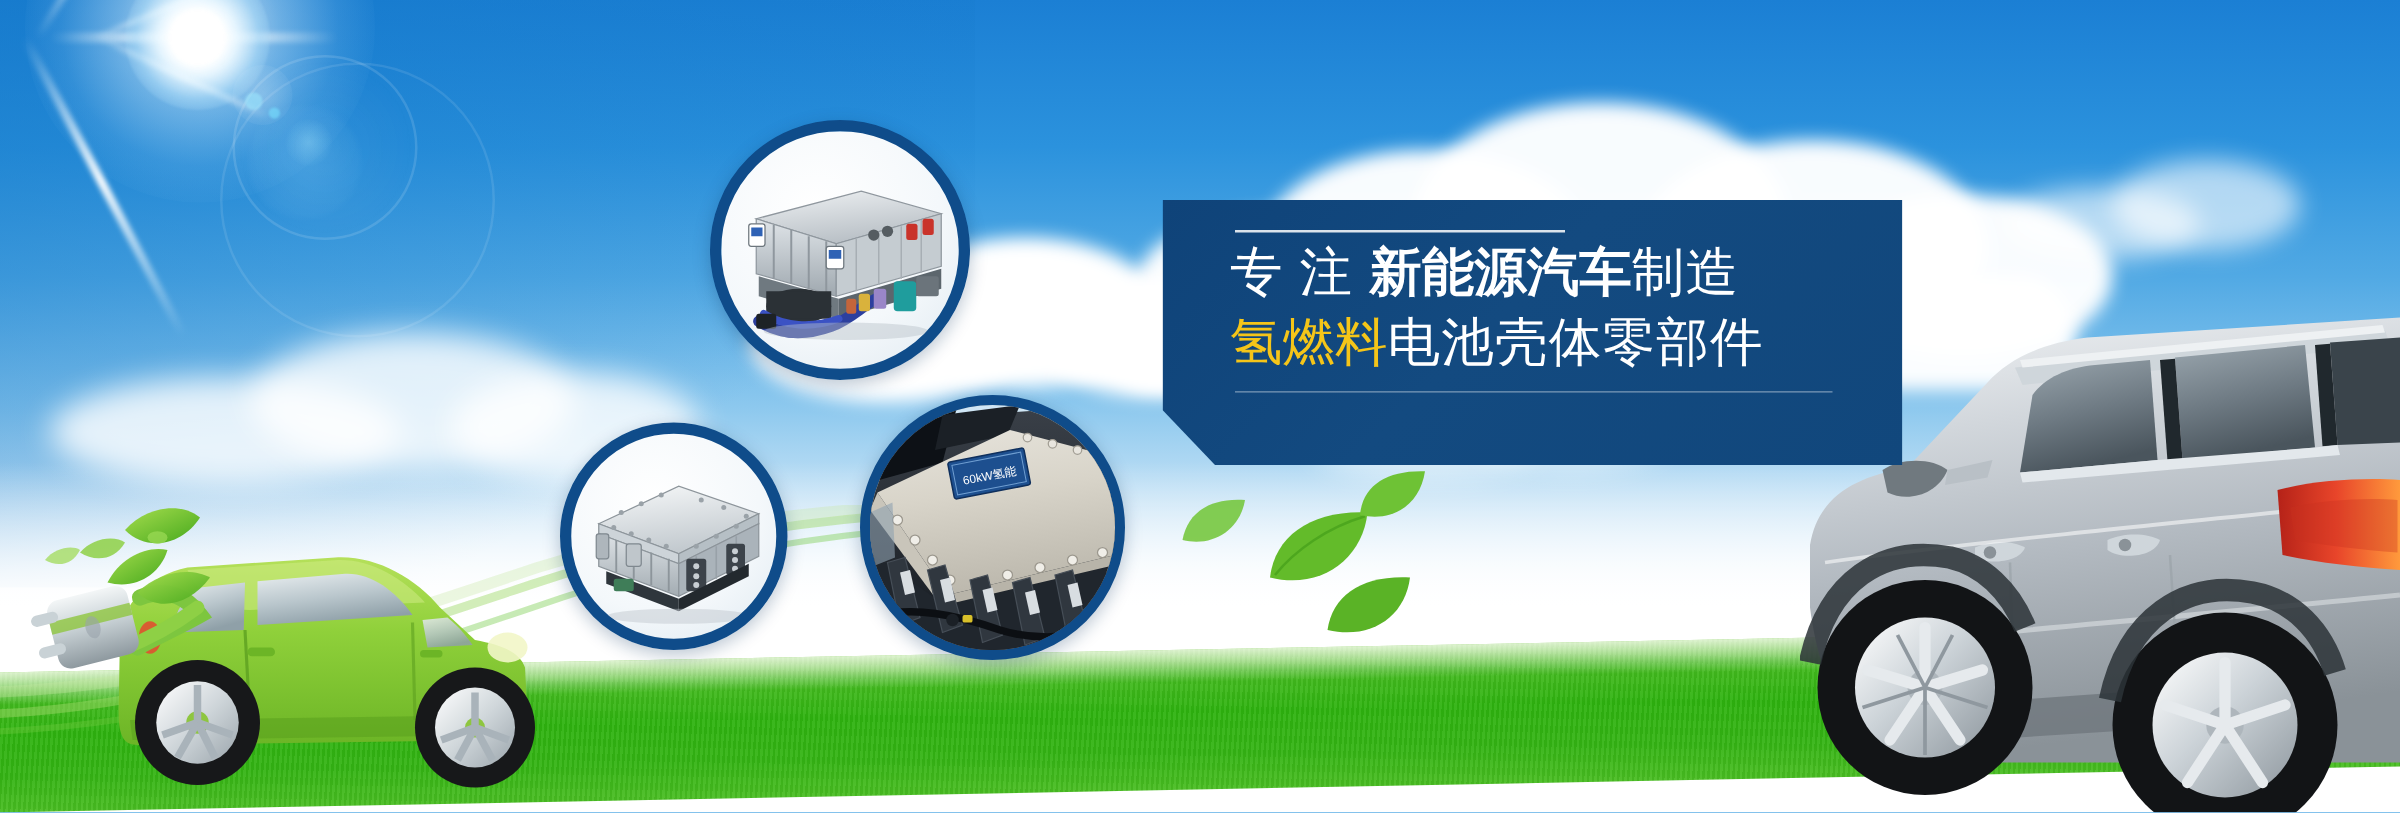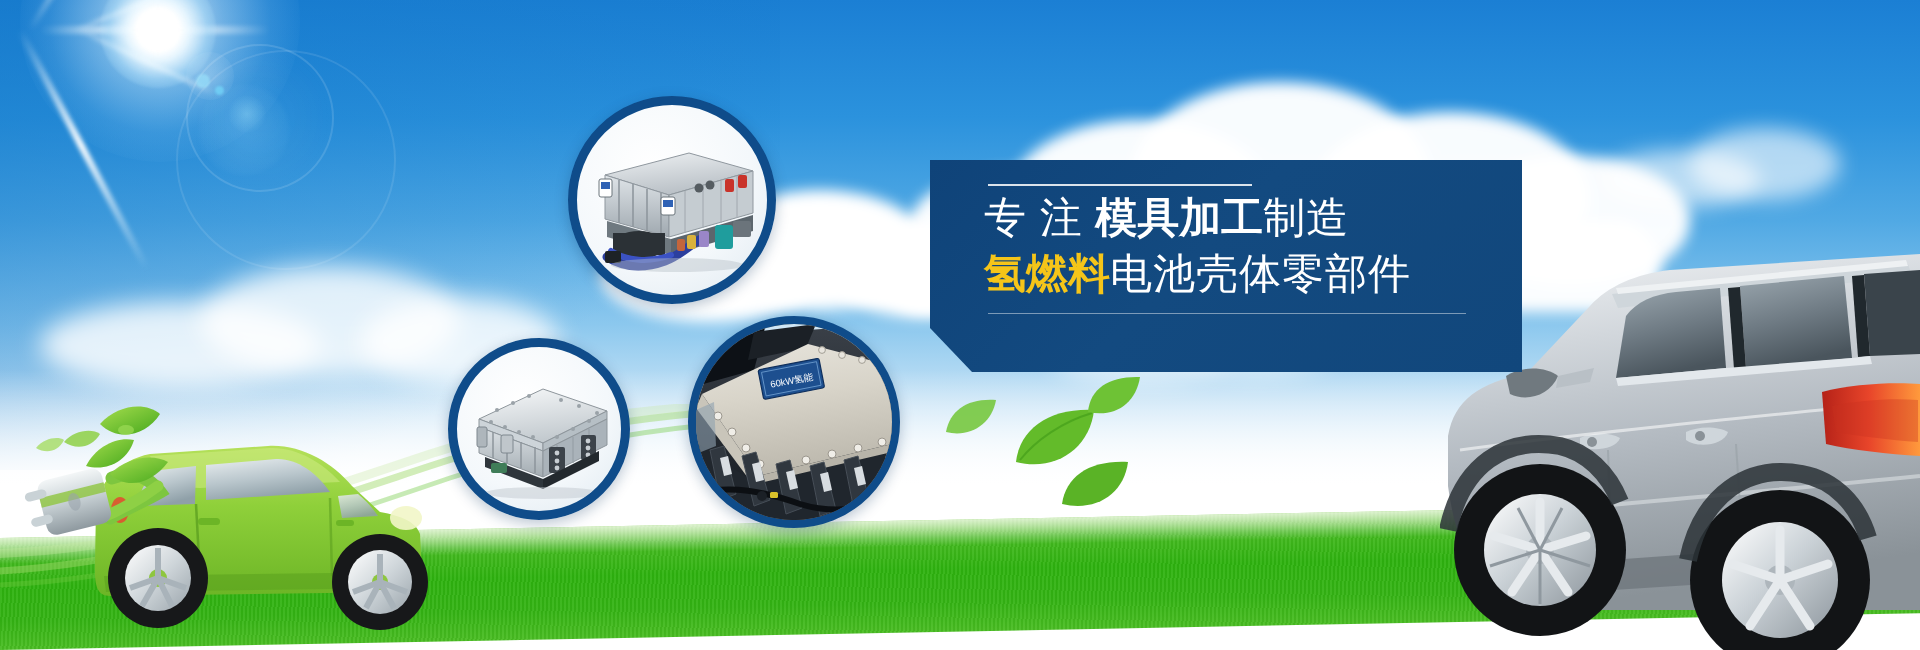--- a/index.html
+++ b/index.html
@@ -180,21 +180,21 @@
     letter-spacing: 1px; white-space: nowrap;
   }
   .headline1 .strong { font-weight: 700; letter-spacing: 0px; }
   .headline1 .light  { font-weight: 300; margin-top: 16px; }
 
   .headline2 {
     position: absolute; left: 54px; top: 88px;
     font-size: 42px; line-height: 52px; white-space: nowrap;
     letter-spacing: 1px;
   }
-  .headline2 .hl { color: #f5c519; font-weight: 700; letter-spacing: 0px; margin-top: 48px; }
+  .headline2 .hl { color: #f5c519; font-weight: 400; letter-spacing: 0px; margin-top: 48px; }
   .headline2 .rest { color: #ffffff; font-weight: 300; text-align: center; }
 
   .subline {
     position: absolute; left: 58px; top: 162px;
     font-size: 14.5px; line-height: 22px; color: #e4edf6;
     letter-spacing: .4px; white-space: nowrap;
   }
 </style>
 </head>
 <body>
@@ -678,21 +678,21 @@
 
       <path d="M150,0 L196,0 L196,14 L152,10 Z" fill="#cfe6f5"></path>
     </svg>
   </div>
 
   <div class="panel">
     <div class="panel-inner">
       <div class="rule"></div>
 
       <div class="headline1">
-        <span class="light">专 注 </span><span class="strong">模具加工</span><span class="light">制造</span>
+        <span class="light">专 注 </span><span class="strong">新能源汽车</span><span class="light">制造</span>
       </div>
 
       <div class="headline2">
         <span class="hl">氢燃料</span><span class="rest">电池壳体零部件</span>
       </div>
 
       <div class="rule-bottom"></div>
 
     </div>
   </div>

